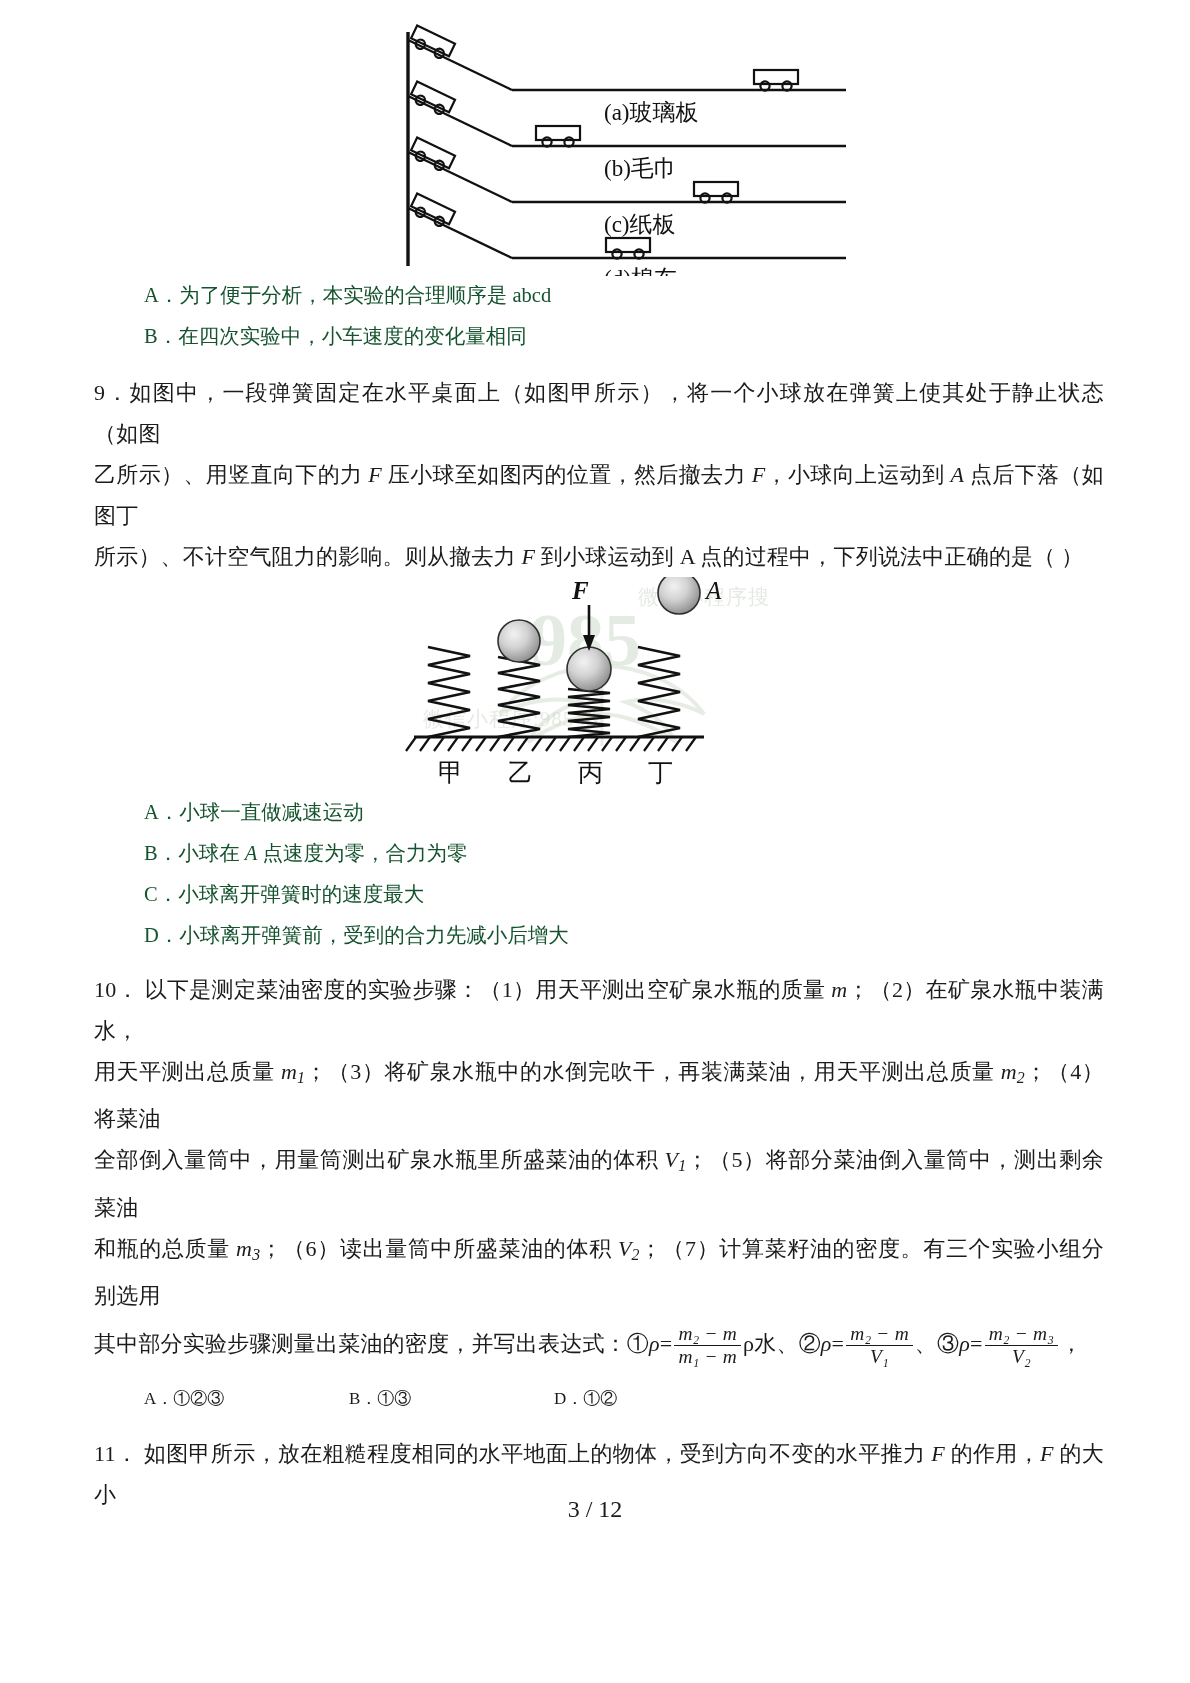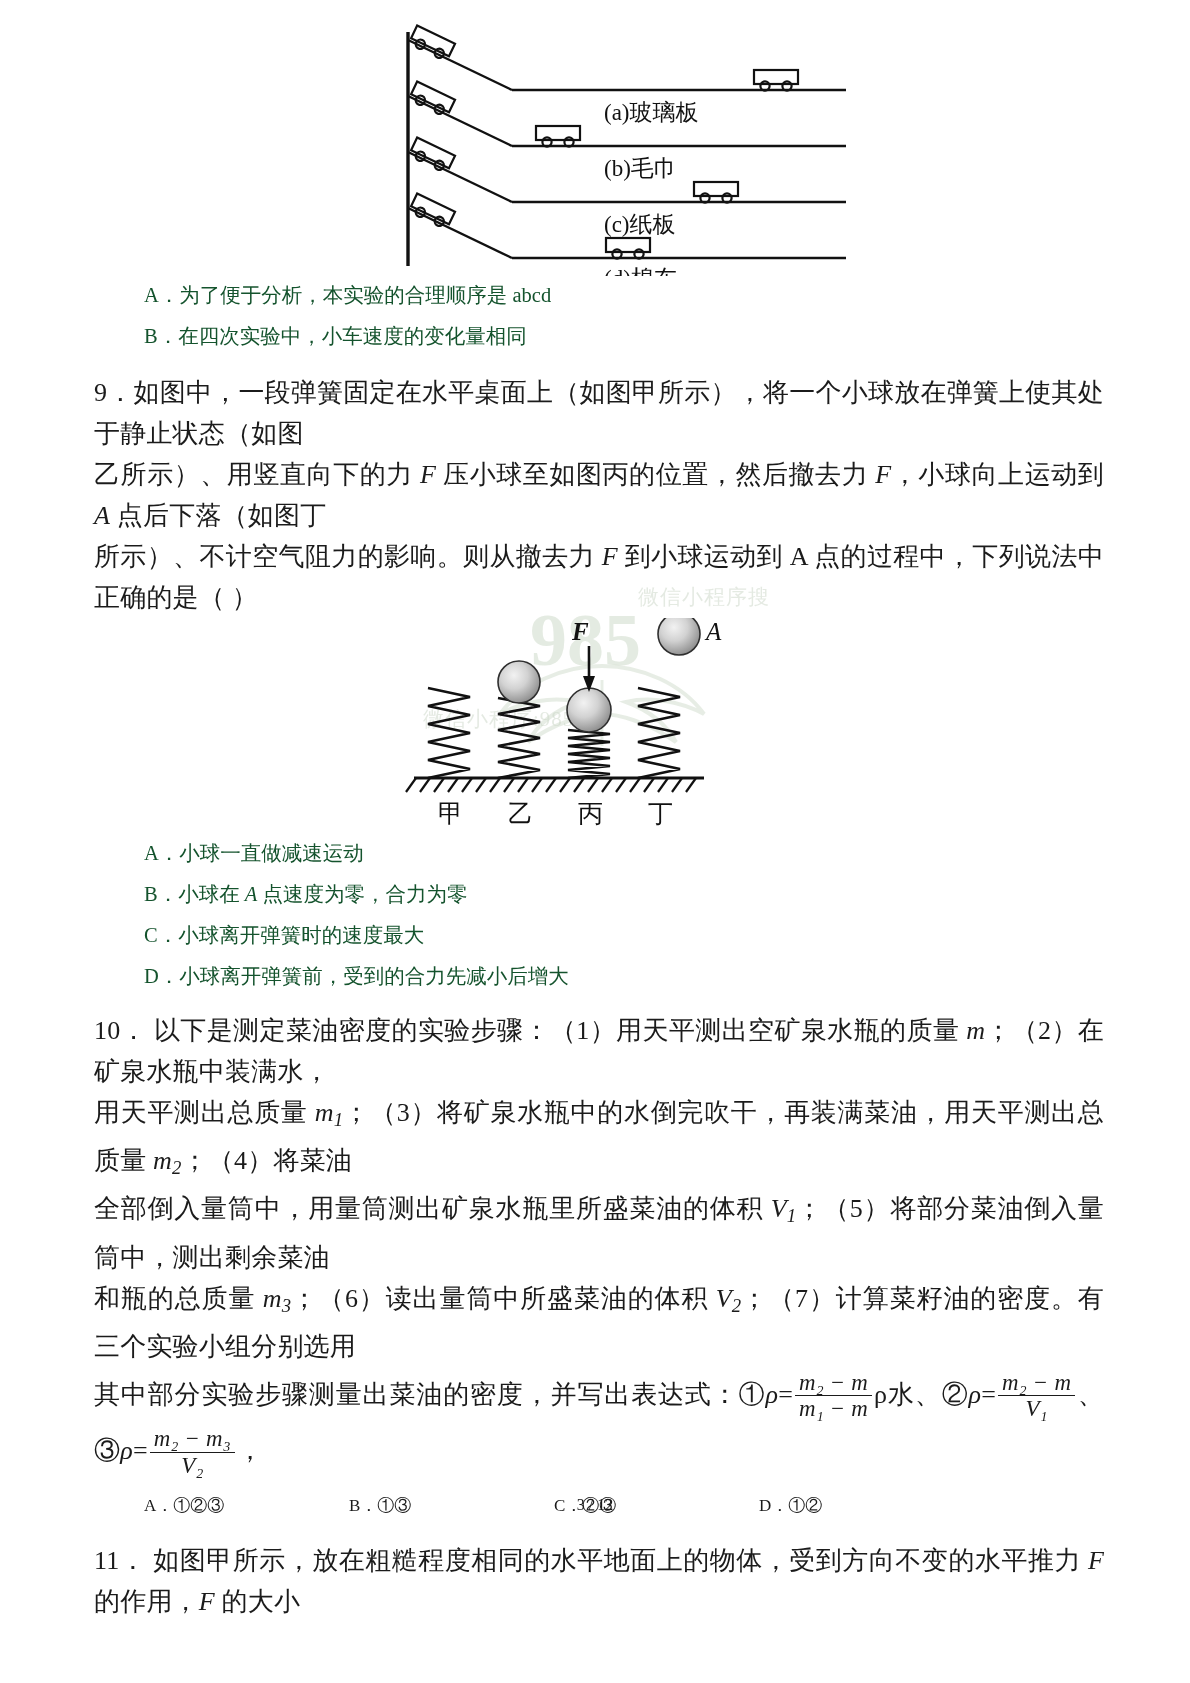--- a/index.html
+++ b/index.html
@@ -24,21 +24,21 @@
   }
   .content {
     position: absolute;
     left: 94px;
     top: 0;
     width: 1010px;
   }
 
   
   .qline {
-    font-size: 26px;
+    font-size: 22px;
     line-height: 41px;
     letter-spacing: 0.2px;
     text-align: justify;
     color: #1b1b1b;
   }
   .opt {
     font-size: 20.5px;
     line-height: 41px;
     padding-left: 50px;
     color: #14532d;
@@ -85,21 +85,21 @@
   }
   .ansrow .cell { width: 205px; }
 
   
   .footer {
     position: absolute;
     left: 0;
     top: 1496px;
     width: 1190px;
     text-align: center;
-    font-size: 16px;
+    font-size: 24px;
     color: #1b1b1b;
   }
 
   
   .wm {
     position: absolute;
     pointer-events: none;
     user-select: none;
     color: #cfd9cb;
     opacity: 0.55;
@@ -305,23 +305,20 @@
 
 
     <div class="ansrow" style="margin-top:6px;">
       <div class="cell">
         <span>A．</span><span>①②③</span>
       </div>
       <div class="cell">
         <span>B．</span><span>①③</span>
       </div>
       <div class="cell">
-        <span>C．</span><span>②③</span>
-      </div>
-      <div class="cell">
         <span>D．</span><span>①②</span>
       </div>
     </div>
 
     <div class="qline" style="margin-top:14px;">
       <span>11．</span><span> 如图甲所示，放在粗糙程度相同的水平地面上的物体，受到方向不变的水平推力 </span><span class="it">F</span><span> 的作用，</span><span class="it">F</span><span> 的大小</span>
     </div>
 
   </div>
 

